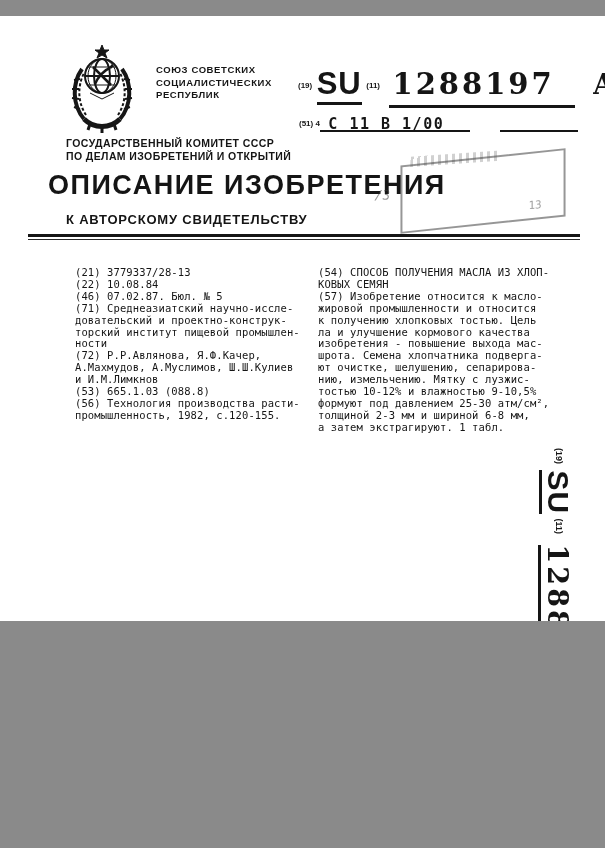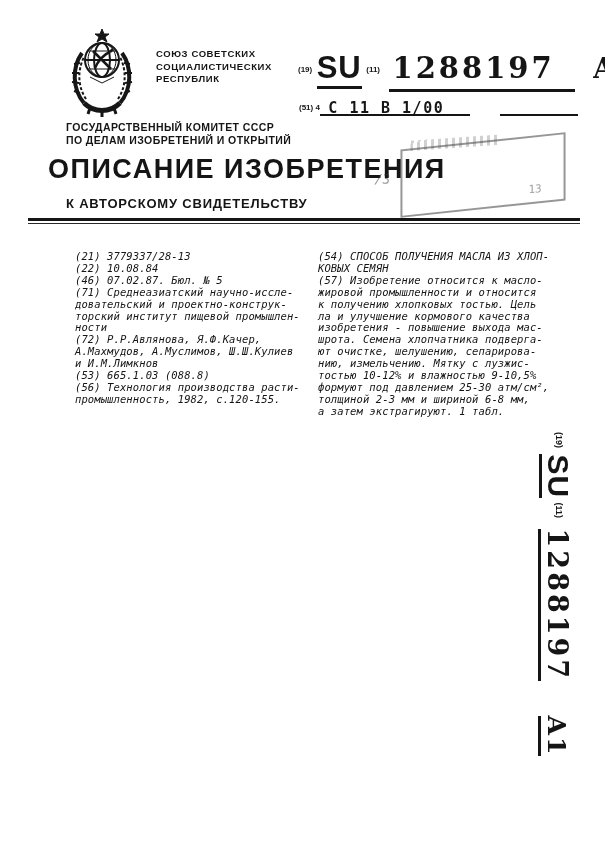--- a/index.html
+++ b/index.html
@@ -1,18 +1,18 @@
 <!DOCTYPE html>
 <html><head>
 <meta charset="utf-8">
 <style>
   html,body{margin:0;padding:0;background:#8a8a8a;}
   .page{
-    position:relative;width:605px;height:848px;background:#ffffff;
-    margin:0 auto;overflow:hidden;color:#151515;
+    position:relative;width:605px;height:605px;background:#ffffff;
+    margin:16px auto;overflow:hidden;color:#151515;
     font-family:"Liberation Sans",sans-serif;
   }
   
   .emblem{position:absolute;left:64px;top:27px;width:76px;height:92px;}
   .union{position:absolute;left:156px;top:48px;font-size:9.5px;font-weight:bold;
     line-height:12.5px;letter-spacing:0.6px;}
   .publine{position:absolute;left:298px;top:50px;white-space:nowrap;}
   .tinycode{font-size:8px;font-weight:bold;vertical-align:6px;letter-spacing:0;}
   .su-big{font-family:"Liberation Sans",sans-serif;font-weight:bold;font-size:31px;
     letter-spacing:1px;border-bottom:3px solid #151515;padding-bottom:1px;}
@@ -41,21 +41,21 @@
   .stamp-mark2{position:absolute;right:22px;bottom:6px;font-size:11px;color:rgba(60,60,60,0.5);
     font-family:"DejaVu Sans Mono",monospace;}
   .stamp-smudge{position:absolute;left:8px;top:-8px;width:90px;height:10px;
     background:repeating-linear-gradient(90deg,rgba(70,70,70,0.25) 0 3px,transparent 3px 7px);
     transform:rotate(2deg);}
   
   .rule-thick{position:absolute;left:28px;top:218px;width:552px;height:3px;background:#151515;}
   .rule-thin{position:absolute;left:28px;top:223px;width:552px;height:1px;background:#2a2a2a;}
   
   .col{position:absolute;top:251px;font-family:"DejaVu Sans Mono",monospace;
-    font-size:10.5px;line-height:11.9px;letter-spacing:0.1px;white-space:nowrap;font-style:italic;}
+    font-size:10.5px;line-height:11.9px;letter-spacing:0.1px;white-space:nowrap;}
   .col-left{left:75px;}
   .col-right{left:318px;}
   
   .side-strip{position:absolute;left:575px;top:432px;width:300px;height:42px;
     transform:rotate(90deg);transform-origin:top left;white-space:nowrap;}
   .side-tiny{font-size:9px;font-weight:bold;vertical-align:8px;}
   .side-su{font-family:"Liberation Sans",sans-serif;font-weight:bold;font-size:30px;
     letter-spacing:1px;border-bottom:3px solid #151515;margin-left:2px;}
   .side-num{font-family:"DejaVu Serif",serif;font-weight:bold;font-size:27px;
     letter-spacing:3px;border-bottom:3px solid #151515;margin-left:6px;padding-bottom:1px;}

